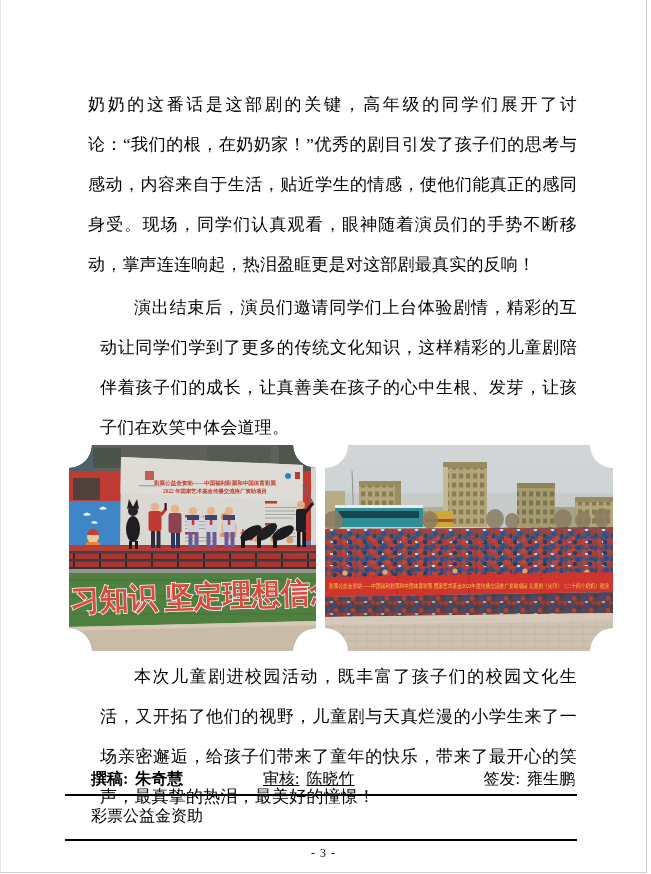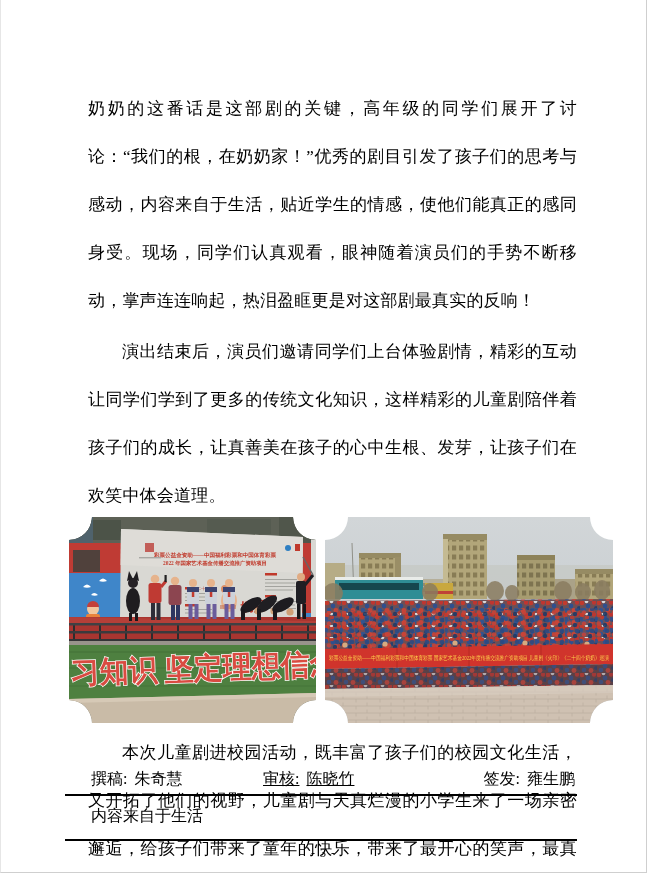--- a/index.html
+++ b/index.html
@@ -2,30 +2,30 @@
 <html><head>
 <meta charset="utf-8">
 <style>
   html,body { margin:0; padding:0; background:#ffffff; }
   body { width:651px; height:874px; position:relative;
          font-family:"Liberation Serif","DejaVu Serif",serif; color:#000; }
   .page { position:absolute; left:0; top:0; width:645px; height:872px;
           background:#fff; border-left:1px solid #e6e6e6;
           border-right:1px solid #cfcfcf; border-bottom:1px solid #cfcfcf; }
   .content { position:absolute; left:87px; top:85px; width:489px; }
-  .para { margin:0 0 3px 0; font-size:17px; line-height:48px;
+  .para { margin:0 0 3px 0; font-size:17px; line-height:40px;
           text-align:justify; text-justify:inter-character; letter-spacing:0.2px; }
-  .para.indent { text-indent:2em; }
+  .para.indent { text-indent:2em;margin-left:12px; }
   .photo-row { display:flex; gap:9px; width:544px; margin:-6px 0 6px -19px; }
   .photo { flex:none; font-size:0; }
   .photo svg { display:block; }
   .footer { position:absolute; left:64px; top:769px; width:512px; font-size:16px; }
   .sign-row { display:flex; align-items:baseline; padding:0 2px 5px 26px; height:20px; }
   .sign-field .val { margin-left:7px; }
-  .f-author { width:172px; }
+  .f-author { width:172px;font-weight:bold; }
   .f-reviewer { flex:1;text-decoration:underline; }
   .rule { border:none; border-top:2px solid #000; margin:0; }
   .issue-row { display:flex; justify-content:space-between; padding:10px 2px 12px 26px; }
   .page-number { position:absolute; top:846px; left:0; width:645px;
                  text-align:center; font-size:12px; letter-spacing:1px; }
 </style>
 </head>
 <body>
 
 <div class="page">
@@ -300,19 +300,19 @@
   </div>
 
   <div class="footer">
     <div class="sign-row">
       <span class="sign-field f-author"><span class="lab">撰稿:</span><span class="val">朱奇慧</span></span>
       <span class="sign-field f-reviewer"><span class="lab">审核:</span><span class="val">陈晓竹</span></span>
       <span class="sign-field f-issuer"><span class="lab">签发:</span><span class="val">雍生鹏</span></span>
     </div>
     <hr class="rule">
     <div class="issue-row">
-      <span>内容来自于生活</span>
+      <span>彩票公益金资助</span>
     </div>
     <hr class="rule">
   </div>
 
   <div class="page-number">- 3 -</div>
 </div>
 
 </body></html>

